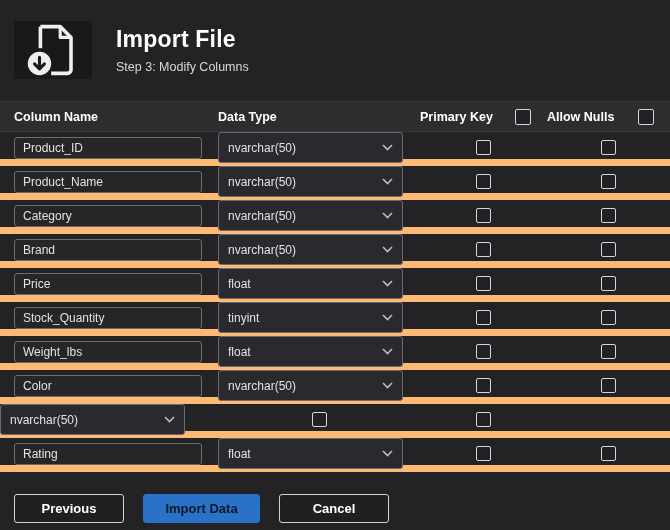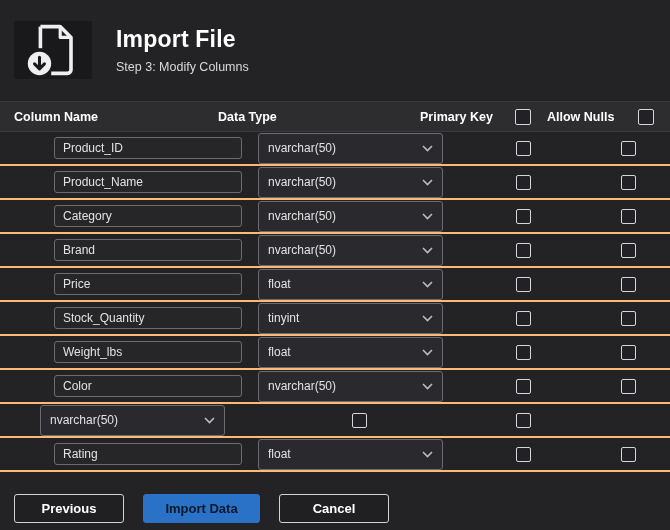--- a/index.html
+++ b/index.html
@@ -26,21 +26,21 @@
   .table { margin-top:11px; }
   .thead, .tr { display:grid; grid-template-columns:218px 202px 127px 1fr; align-items:center; }
   .thead {
     height:31px; background:#2d2d30;
     border-top:1px solid #3a3a3d; border-bottom:1px solid #3a3a3d;
   }
   .th { font-size:12.5px; font-weight:700; color:#ffffff; }
   .th.name { padding-left:14px; }
   .th.split { display:flex; align-items:center; justify-content:space-between; padding-right:16px; }
 
-  .tr { height:34px; border-bottom:2px solid #fdba74;padding-left:40px; }
+  .tr { height:34px; border-bottom:7px solid #fdba74; }
   .td.name { padding-left:14px; }
 
   input.name-input {
     width:188px; height:22px; background:#262629;
     border:1px solid #6b6b71; border-radius:3px;
     color:#e2e2e2; font-size:12px; padding:0 8px;
     font-family:inherit; outline:none;
   }
 
   .dropdown {

